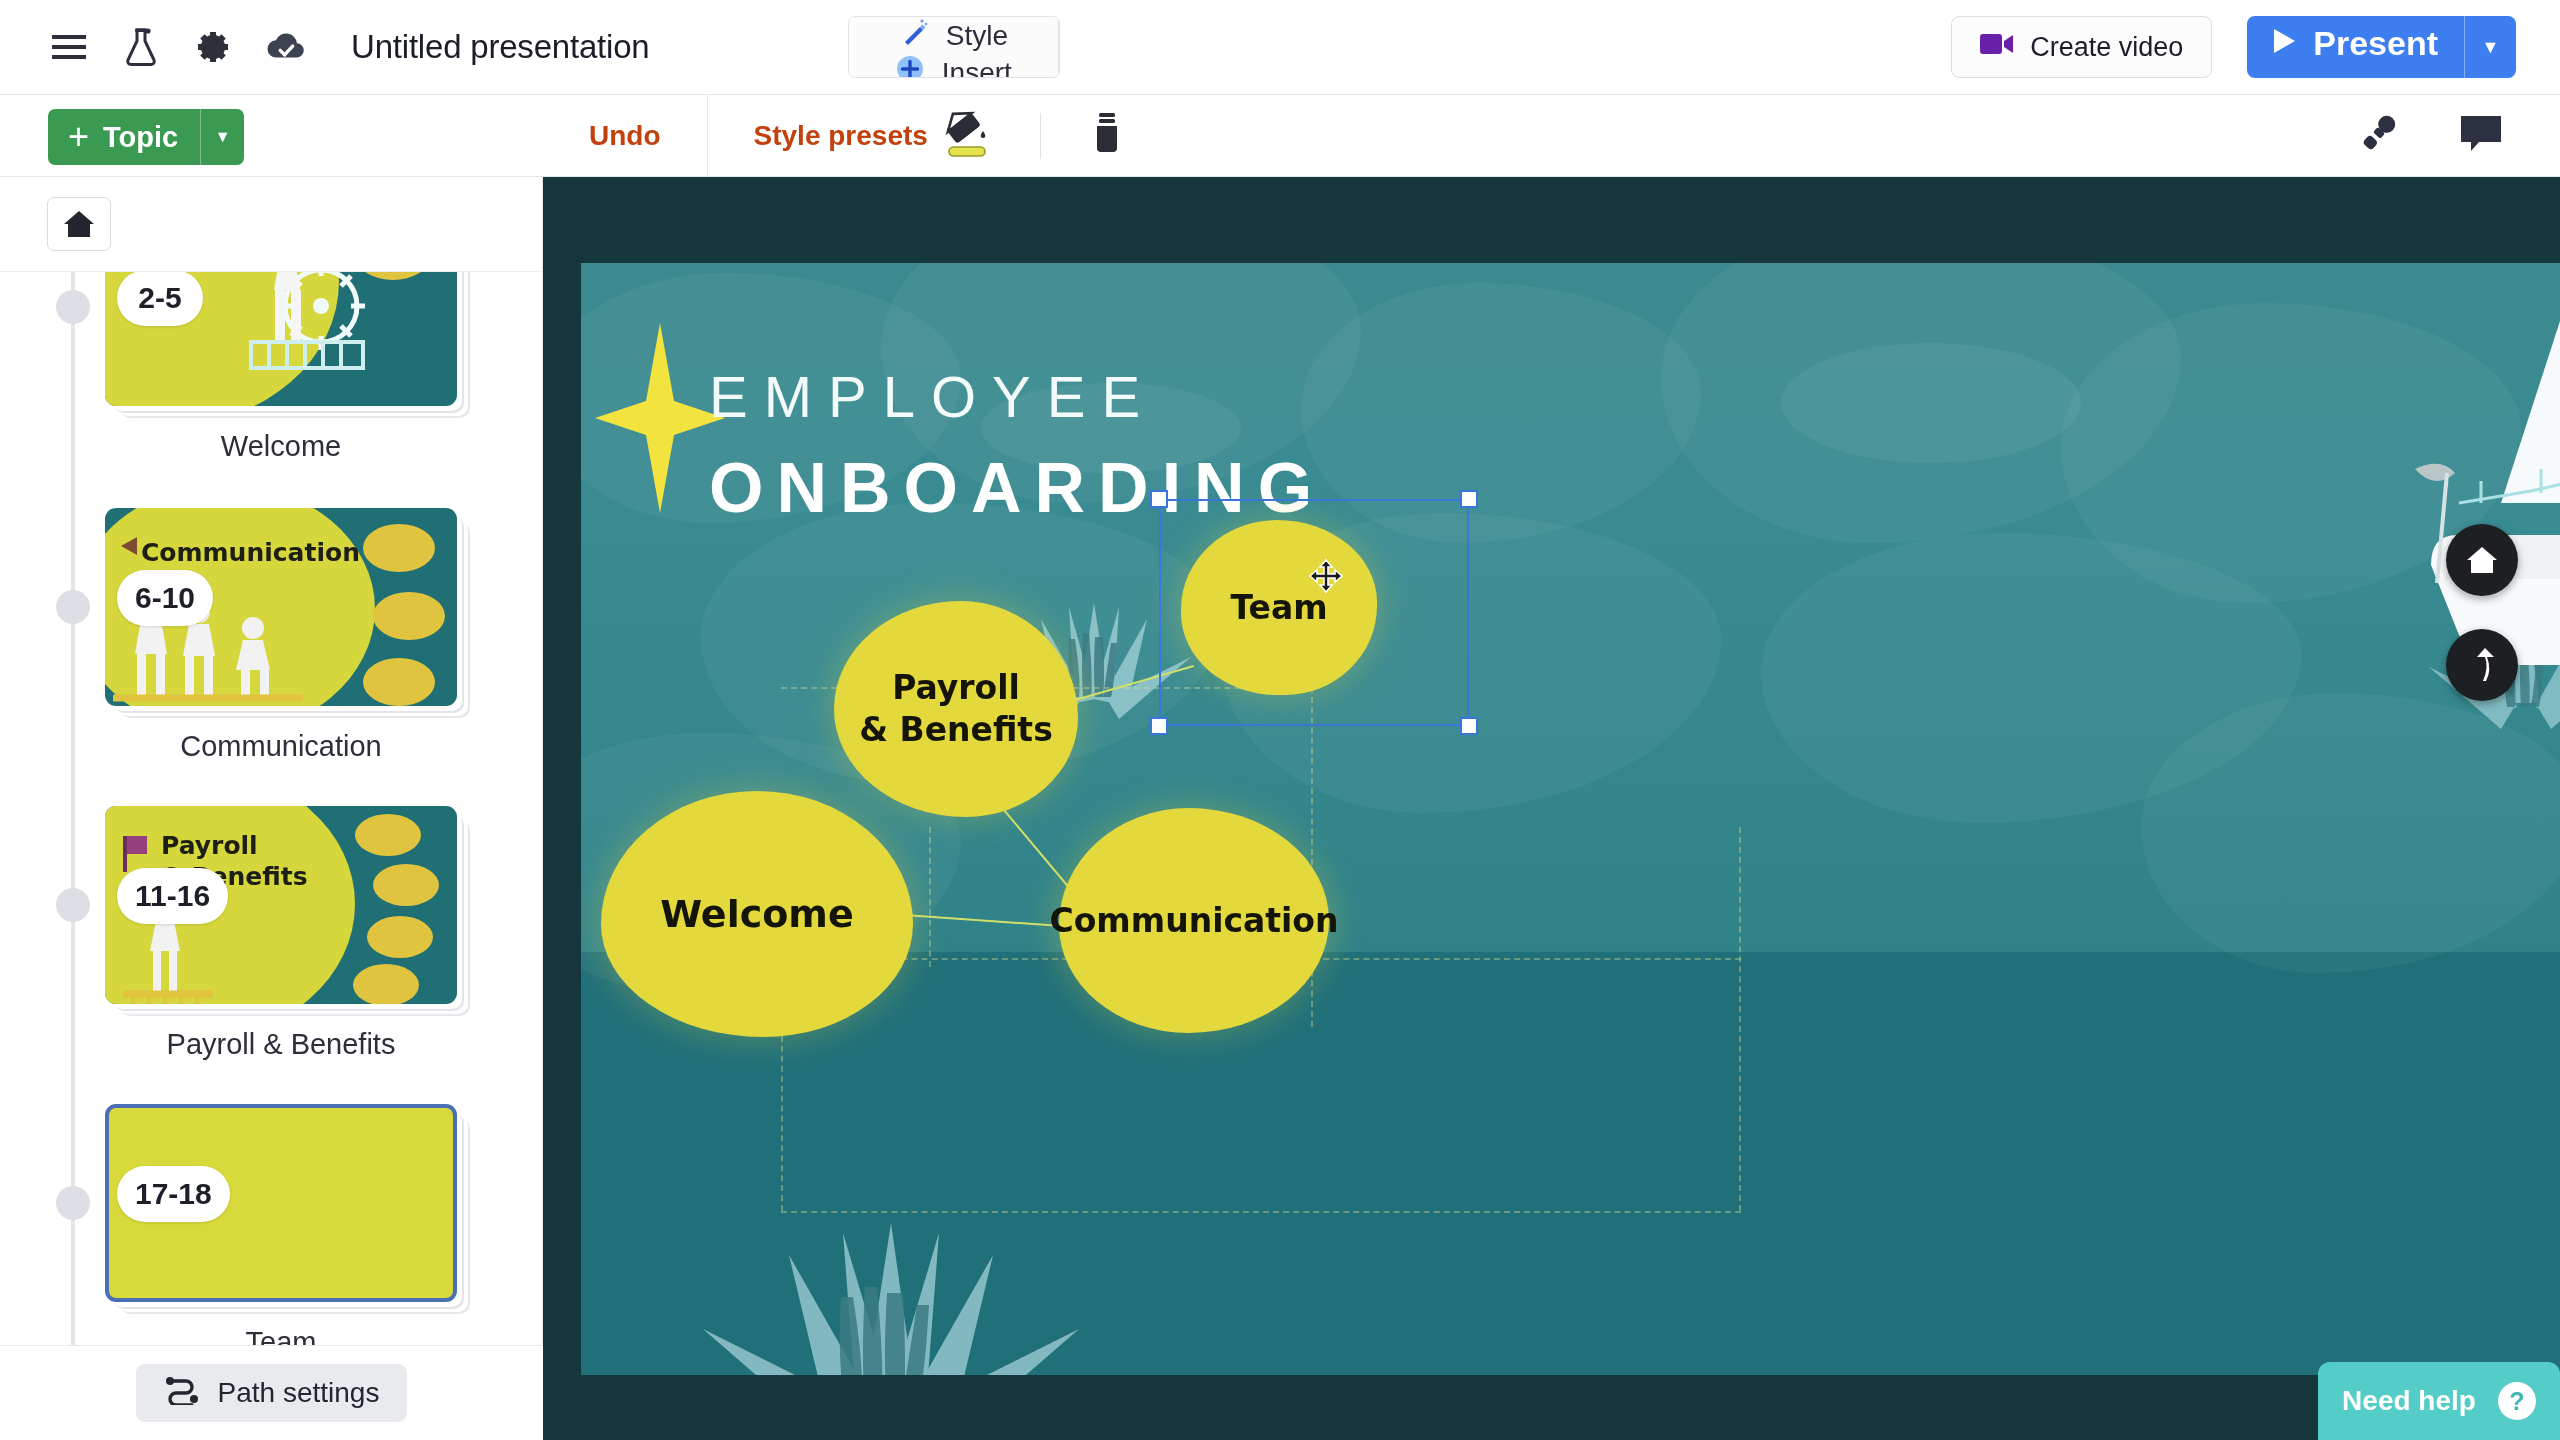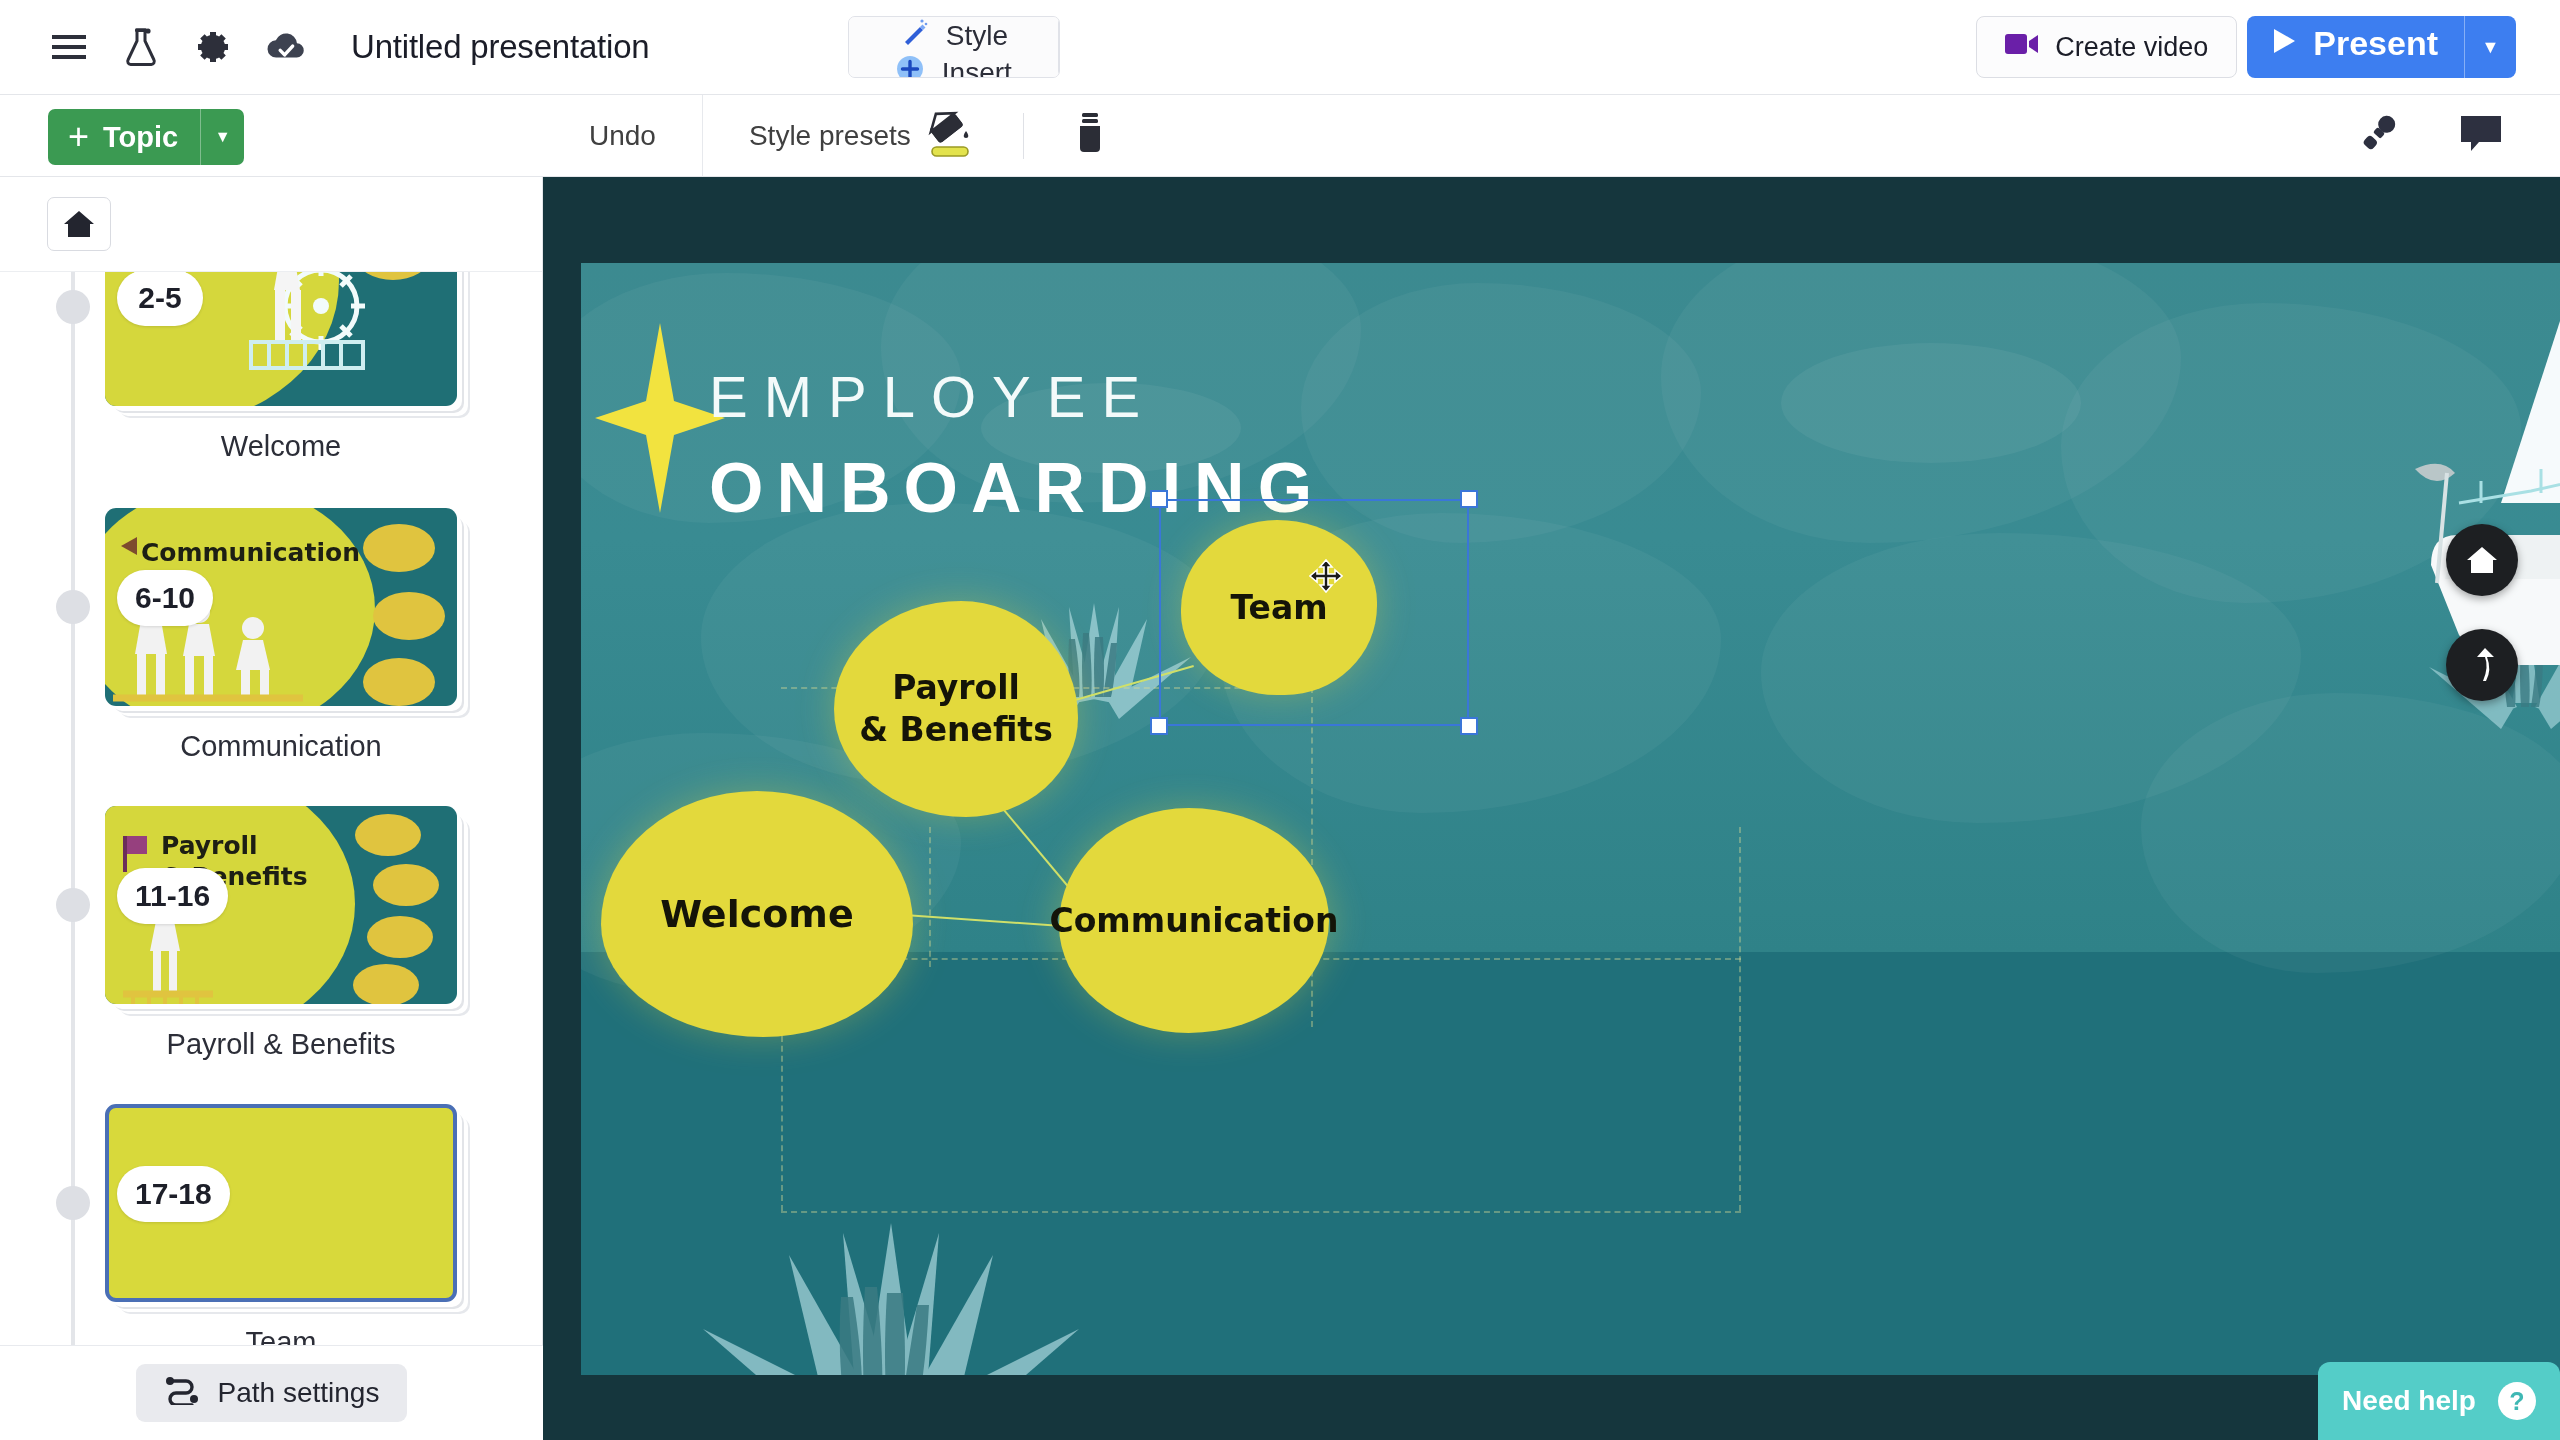--- a/index.html
+++ b/index.html
@@ -44,21 +44,21 @@
     font-size: 28px;
     color: #2b2d38;
     border-right: 1px solid #e0e2e8;
     cursor: pointer;
     background: #fbfbfc;
   }
   .seg:last-child { border-right: none; }
 
   .tb-right {
     position: absolute; right: 44px; top: 16px;
-    display: flex; align-items: center; gap: 10px;
+    display: flex; align-items: center; gap: 35px;
   }
   .btn-createvideo {
     height: 62px; display: flex; align-items: center; gap: 16px;
     padding: 0 28px;
     border: 1px solid #dcdee4; border-radius: 8px;
     background: #fcfcfd;
     font-size: 27px; color: #1b1d28; cursor: pointer;
   }
   .btn-present {
     height: 62px; display: flex; align-items: center;
@@ -101,22 +101,23 @@
   }
 
   .canvas-toolbar {
     position: absolute; left: 543px; top: 0; height: 82px;
     width: 2017px;
     display: flex; align-items: center;
   }
   .ctb-item {
     height: 82px; display: flex; align-items: center; 
     gap: 16px; padding: 0 46px;
-    font-size: 28px; color: #404040; cursor: pointer;
+    font-size: 28px; color: #c2410c; cursor: pointer;
     border-right: 1px solid #e7e9ed;
+    font-weight: bold;
   }
   .ctb-item.noborder { border-right: none; }
   .ctb-sep { width: 1px; height: 46px; background: #dfe1e6; margin: 0 4px; }
   .ctb-spacer { flex: 1; }
   .ctb-right { display: flex; align-items: center; gap: 56px; padding-right: 56px; }
 
   
   .sidebar {
     position: absolute; left: 0; top: 177px;
     width: 543px; height: 1263px;

